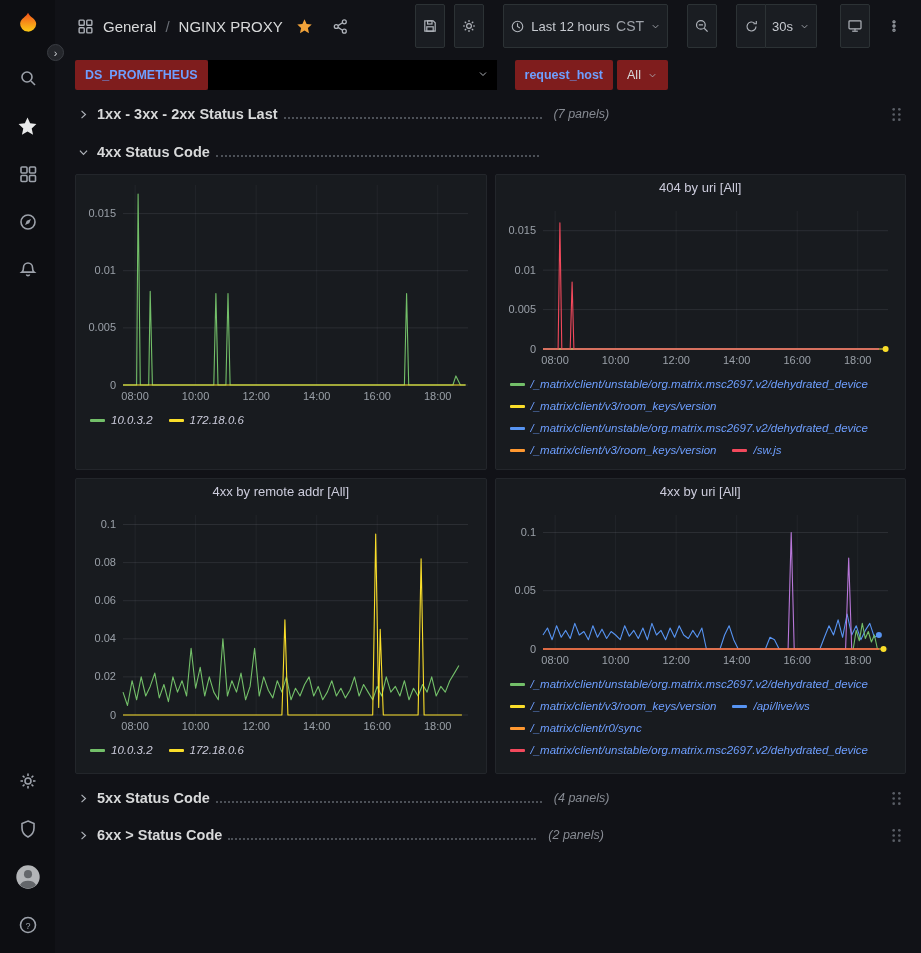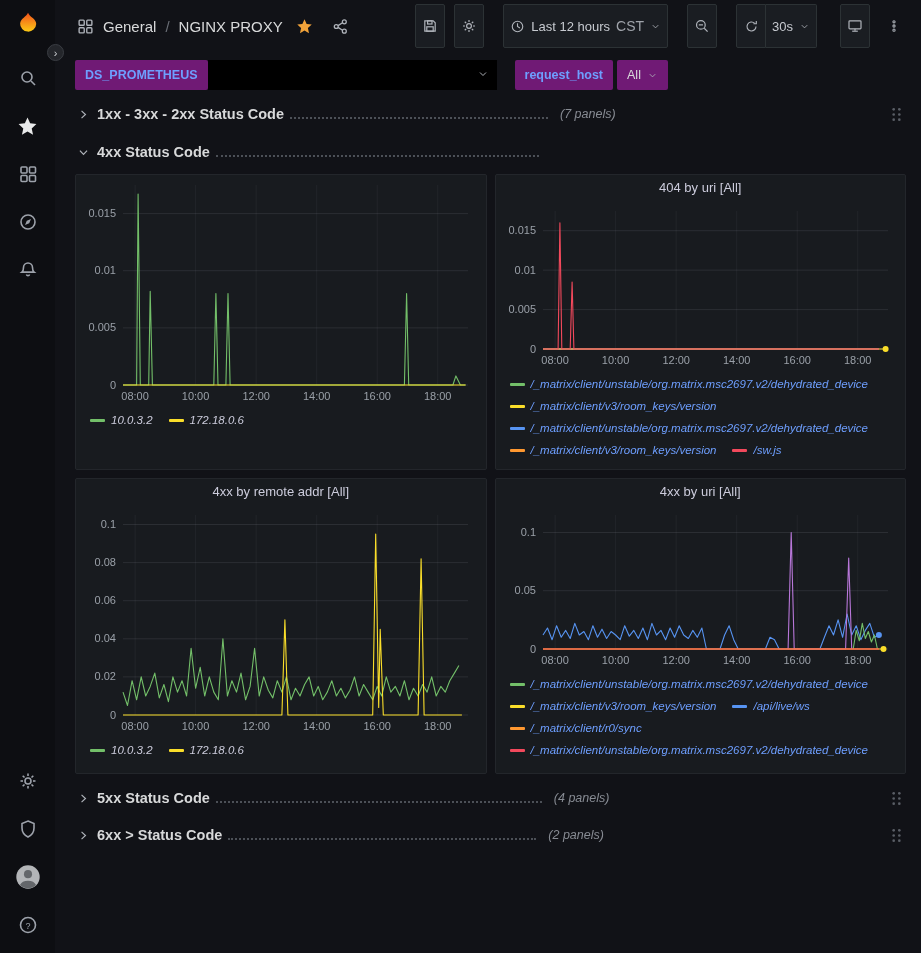--- a/index.html
+++ b/index.html
@@ -32,21 +32,21 @@
               color:#c7cad0; font-size:13px; cursor:pointer; }
   .icon-btn svg { stroke:#b0b4bb; fill:none; stroke-width:1.5; display:block; }
   .icon-btn.noborder { background:transparent; border:none; }
   .tz { font-size:14px; color:#9fa3aa; }
   .join-left { border-top-right-radius:0; border-bottom-right-radius:0; }
   .join-right { border-top-left-radius:0; border-bottom-left-radius:0; border-left:none; }
   .gap-l { margin-left:10px; }
 
   
   .filters { display:flex; align-items:center; padding:8px 15px 8px 20px; flex:none; }
-  .chip { height:30px; display:flex; align-items:center; padding:0 10px; background:#701a75;
+  .chip { height:30px; display:flex; align-items:center; padding:0 10px; background:#7f1d1d;
           font-size:12.5px; border-radius:2px; cursor:pointer; }
   .chip.bluetext { color:#6e9fff; font-weight:600; }
   .value-box { height:30px; width:289px; background:#000; display:flex; align-items:center;
                justify-content:flex-end; padding:0 8px; cursor:pointer; }
   .value-box svg { stroke:#c0c3c9; fill:none; stroke-width:1.5; }
   .chip .caret { margin-left:6px; }
   .chip .caret svg { stroke:#aeb2b9; fill:none; stroke-width:1.5; display:block; }
 
   
   .main { flex:1; padding:2px 15px 0 20px; overflow:hidden; }
@@ -291,21 +291,21 @@
     </div>
 
     <div class="main">
 
       <div class="row-header">
         <span class="chev">
           <svg width="13" height="13" viewBox="0 0 20 20">
               <polyline points="7,4.5 13,10 7,15.5"></polyline>
             </svg>
         </span>
-        <span class="row-title">1xx - 3xx - 2xx Status Code</span>
+        <span class="row-title">1xx - 3xx - 2xx Status Last</span>
         <span class="leader" style="width:258px"></span>
         <span class="count">(7 panels)</span>
         <span class="handle">
           <svg width="15" height="17" viewBox="0 0 16 18" fill="#5a5e66">
               <circle cx="5" cy="3.5" r="1.4"></circle>
               <circle cx="11" cy="3.5" r="1.4"></circle>
               <circle cx="5" cy="9" r="1.4"></circle>
               <circle cx="11" cy="9" r="1.4"></circle>
               <circle cx="5" cy="14.5" r="1.4"></circle>
               <circle cx="11" cy="14.5" r="1.4"></circle>

